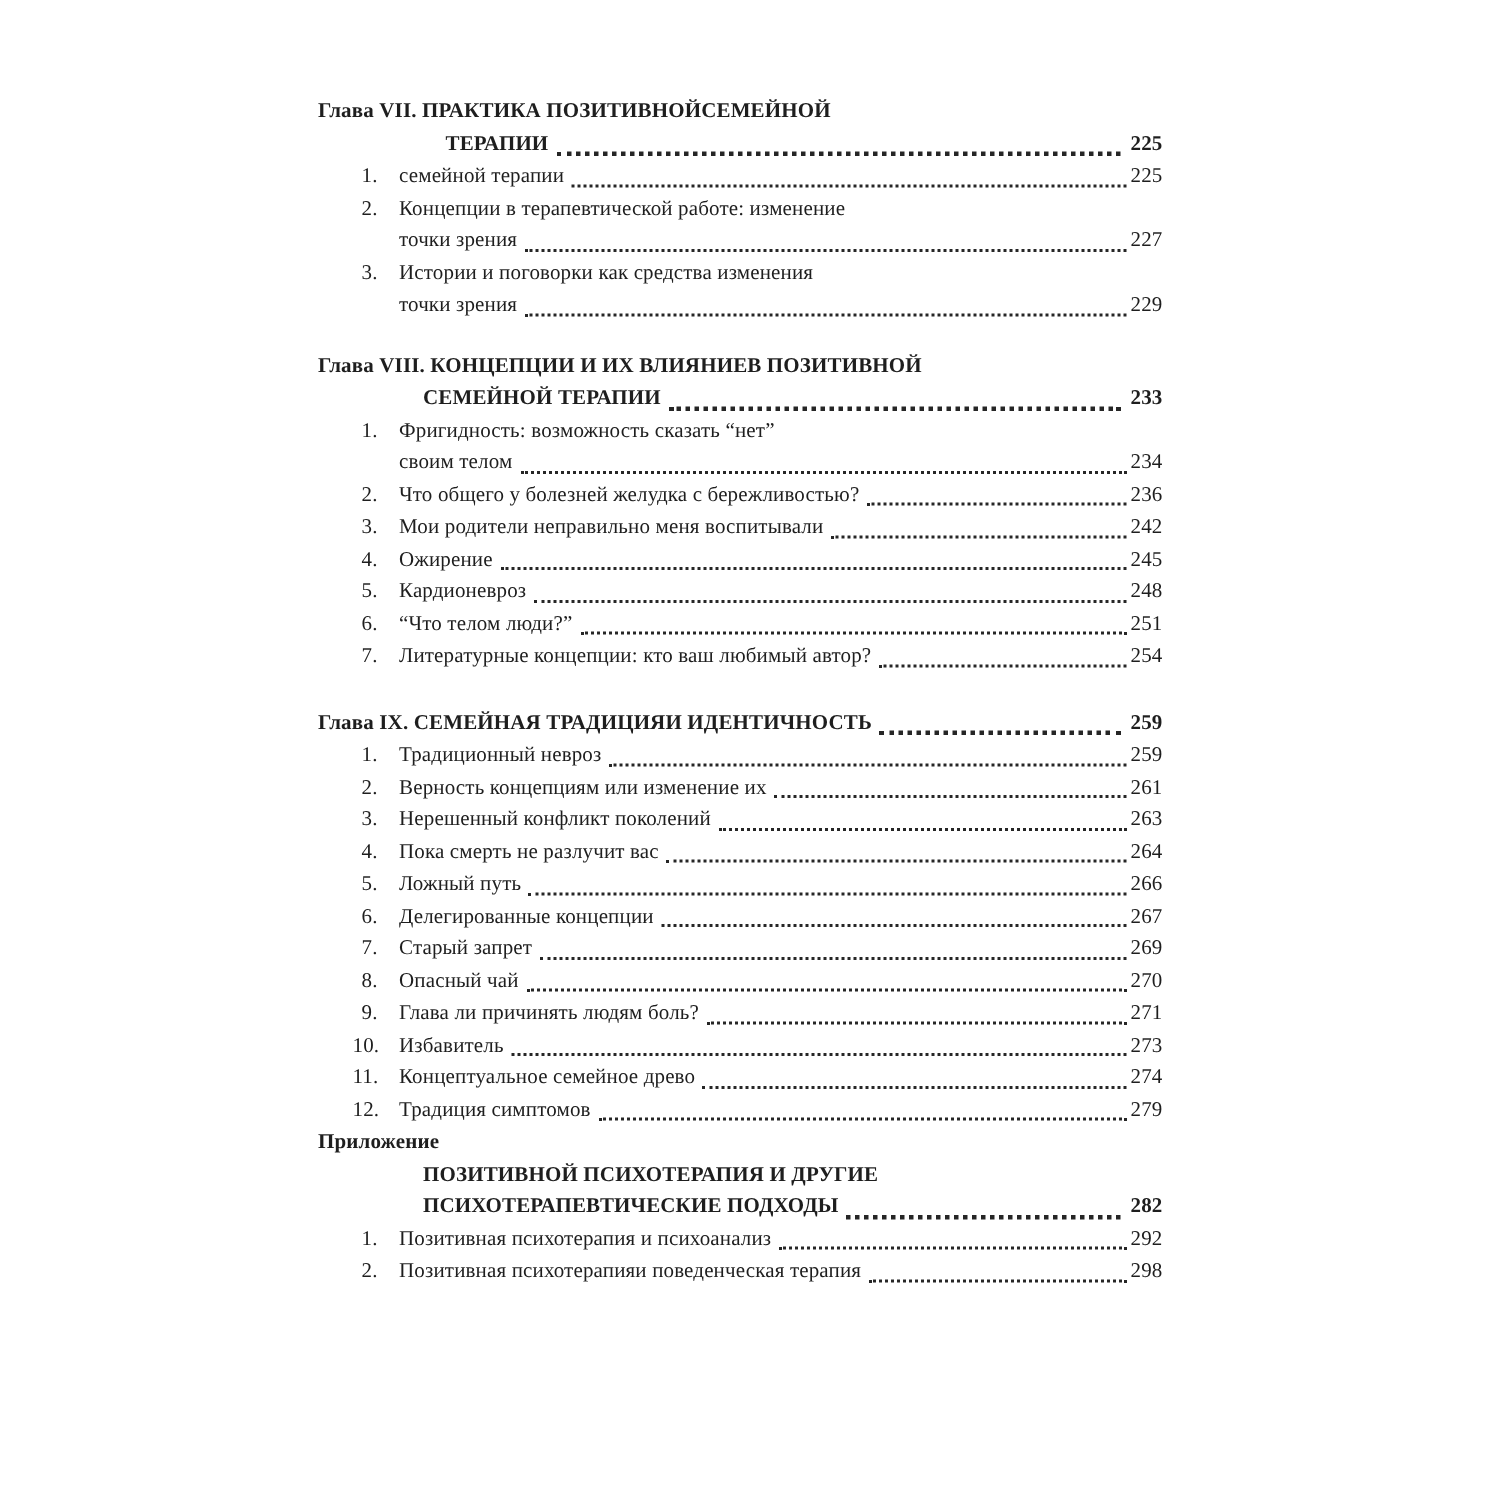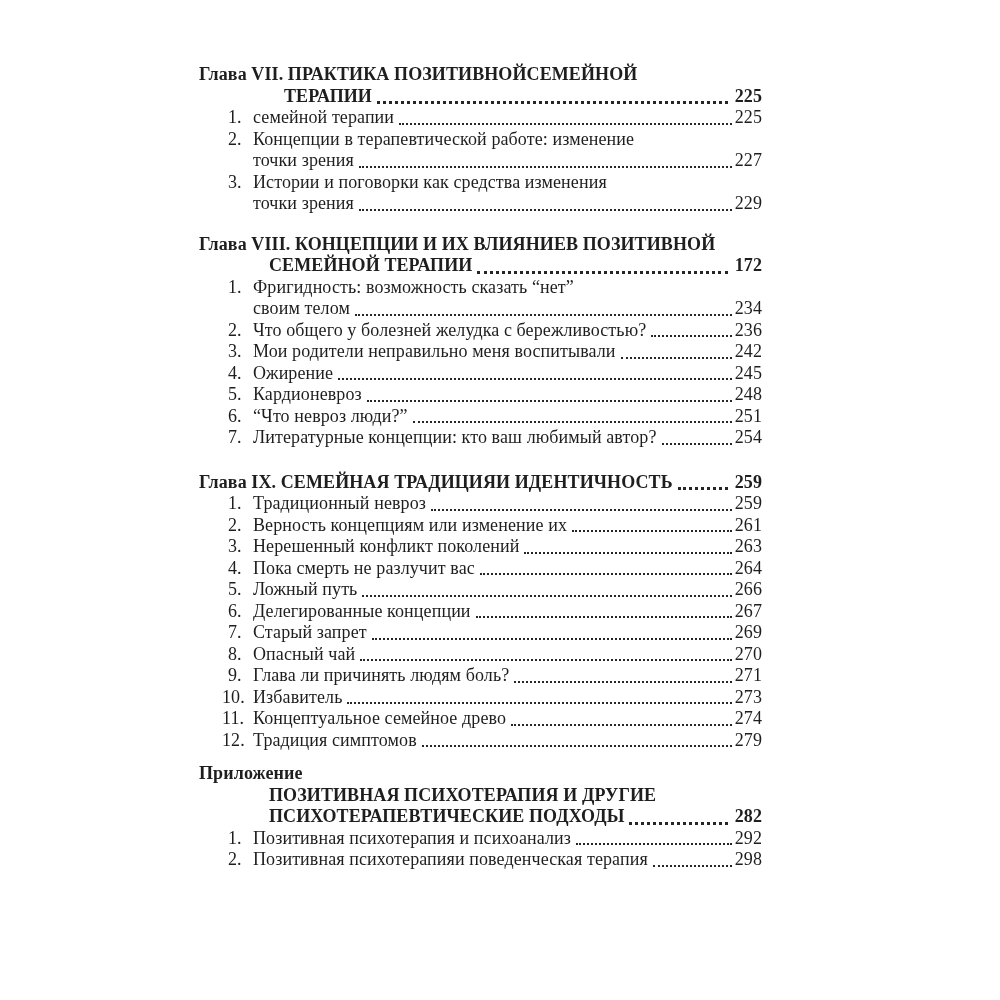--- a/index.html
+++ b/index.html
@@ -8,30 +8,30 @@
     position: relative;
     width: 1000px;
     height: 1000px;
     background: #ffffff;
     overflow: hidden;
     font-family: "Liberation Serif", "DejaVu Serif", serif;
     color: #1e1e1e;
   }
   .toc {
     position: absolute;
-    left: 199px;
+    left: 212px;
     top: 64px;
     width: 563px;
-    font-size: 18px;
+    font-size: 14px;
     line-height: 21.5px;
     letter-spacing: 0.1px;
   }
   .sec1 { margin-bottom: 19px; }
   .sec2 { margin-bottom: 23px; }
-  .sec3 { margin-bottom: 12px; }
+  .sec3 { margin-bottom: 0; }
   .r { display: flex; }
   .b { font-weight: bold; }
   .txt { white-space: nowrap; }
   .ind  { padding-left: 85px; }  
   .ind2 { padding-left: 70px; }  
   .it   { padding-left: 54px; position: relative; }
   .cont { padding-left: 54px; }
   .num  { position: absolute; left: 29px; }
   .num.w2 { left: 23px; }
   .lead {
@@ -89,21 +89,21 @@
       </div>
     </section>
 
     <section class="sec2">
       <div class="r b">
         <span class="txt">Глава VIII. КОНЦЕПЦИИ И ИХ ВЛИЯНИЕВ ПОЗИТИВНОЙ</span>
       </div>
       <div class="r b ind2">
         <span class="txt">СЕМЕЙНОЙ ТЕРАПИИ</span>
         <span class="lead"></span>
-        <span class="pg">172</span>
+        <span class="pg">233</span>
       </div>
       <div class="r it">
         <span class="num">1.</span>
         <span class="txt">Фригидность: возможность сказать “нет”</span>
       </div>
       <div class="r cont">
         <span class="txt">своим телом</span>
         <span class="lead"></span>
         <span class="pg">234</span>
       </div>
@@ -126,21 +126,21 @@
         <span class="pg">245</span>
       </div>
       <div class="r it">
         <span class="num">5.</span>
         <span class="txt">Кардионевроз</span>
         <span class="lead"></span>
         <span class="pg">248</span>
       </div>
       <div class="r it">
         <span class="num">6.</span>
-        <span class="txt">“Что невроз люди?”</span>
+        <span class="txt">“Что телом люди?”</span>
         <span class="lead"></span>
         <span class="pg">251</span>
       </div>
       <div class="r it">
         <span class="num">7.</span>
         <span class="txt">Литературные концепции: кто ваш любимый автор?</span>
         <span class="lead"></span>
         <span class="pg">254</span>
       </div>
     </section>
@@ -223,21 +223,21 @@
         <span class="lead"></span>
         <span class="pg">279</span>
       </div>
     </section>
 
     <section>
       <div class="r b">
         <span class="txt">Приложение</span>
       </div>
       <div class="r b ind2">
-        <span class="txt">ПОЗИТИВНАЯ ПСИХОТЕРАПИЯ И ДРУГИЕ</span>
+        <span class="txt">ПОЗИТИВНОЙ ПСИХОТЕРАПИЯ И ДРУГИЕ</span>
       </div>
       <div class="r b ind2">
         <span class="txt">ПСИХОТЕРАПЕВТИЧЕСКИЕ ПОДХОДЫ</span>
         <span class="lead"></span>
         <span class="pg">282</span>
       </div>
       <div class="r it">
         <span class="num">1.</span>
         <span class="txt">Позитивная психотерапия и психоанализ</span>
         <span class="lead"></span>

